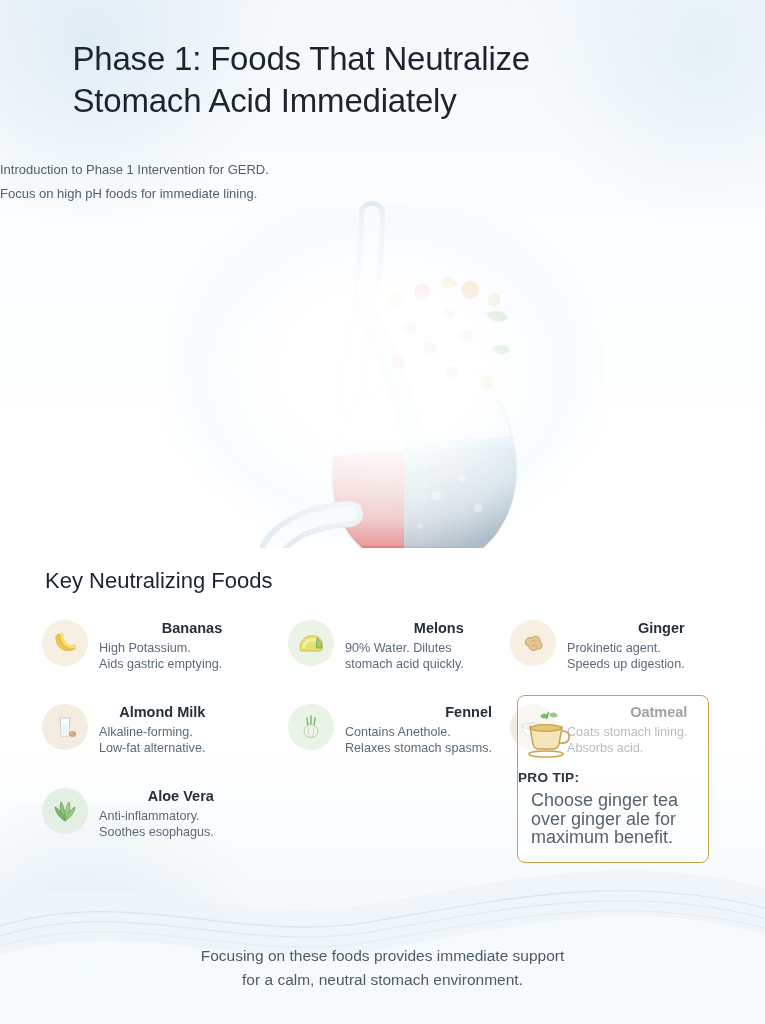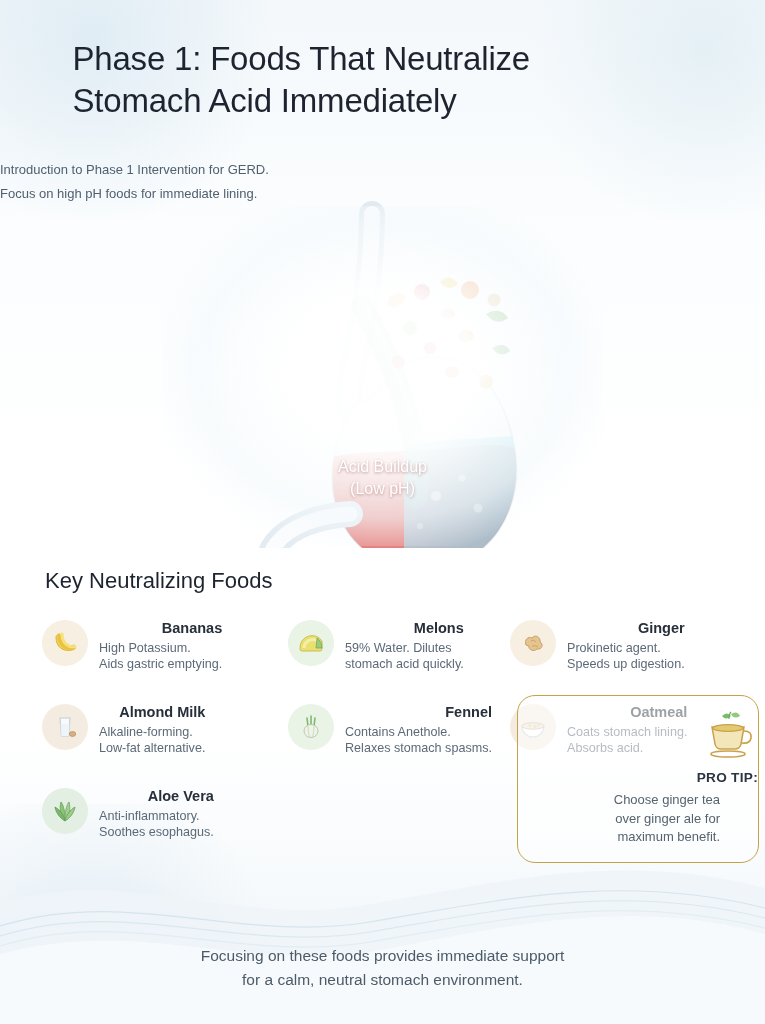--- a/index.html
+++ b/index.html
@@ -140,40 +140,40 @@
     line-height: 16.4px;
     color: #5c6a78;
     max-width: 176px;
   }
 
   
   .protip {
     position: absolute;
     left: 517px;
     top: 695px;
-    width: 242px;
+    width: 192px;
     height: 168px;
     border: 1.6px solid #c7a14a;
-    border-radius: 18px;
+    border-radius: 8px;
     background: rgba(255,255,255,0.55);
-    text-align: right;
+    text-align: left;
     box-sizing: border-box;
     padding-top: 14px;
   }
   .protip-label {
     margin-top: 6px;
     font-size: 13.6px;
     font-weight: bold;
     color: #2b3440;
     letter-spacing: 0.3px;
   }
   .protip-text {
     margin: 6px auto 0;
     width: 164px;
-    font-size: 13px;
+    font-size: 18px;
     line-height: 18.5px;
     color: #56636f;
   }
 
   
   .waves {
     position: absolute;
     left: 0; bottom: 0;
     width: 765px; height: 190px;
   }
@@ -273,24 +273,20 @@
         <circle cx="410" cy="132" r="7" fill="#8cc47a" opacity="0.9"></circle>
         <ellipse cx="466" cy="140" rx="8" ry="6" fill="#d7a35f" opacity="0.88"></ellipse>
         <circle cx="430" cy="152" r="6" fill="#e06a5e" opacity="0.9"></circle>
         <path d="M492,152 q12,-7 18,3 q-10,8 -18,-3Z" fill="#6fb36a" opacity="0.9"></path>
         <circle cx="398" cy="166" r="6.5" fill="#e8785f" opacity="0.85"></circle>
         <ellipse cx="452" cy="176" rx="7.5" ry="5.5" fill="#c79a60" opacity="0.88"></ellipse>
         <circle cx="486" cy="186" r="7" fill="#e4be64" opacity="0.85"></circle>
       </g>
     </svg>
 
-    <div class="acid-label">
-      <div>Acid Buildup</div>
-      <div>(Low pH)</div>
-    </div>
   </div>
 
   <div class="section-title">Key Neutralizing Foods</div>
 
   <div class="grid">
 
     <div class="food">
       <div class="food-ic" style="background:#f6efe2">
         <svg width="30" height="30" viewBox="0 0 30 30">
           <path d="M6,9 C6,19 13,24 22,22 C25,21 26,18 24,17 C18,20 11,16 10,8 C9.6,6.4 6,6.6 6,9Z" fill="#f3d24e" stroke="#d9b437" stroke-width="1"></path>
@@ -311,21 +307,21 @@
       <div class="food-ic" style="background:#e9f3e6">
         <svg width="30" height="30" viewBox="0 0 30 30">
           <path d="M4,20 A12,12 0 0 1 26,13 L26,21 A2,2 0 0 1 24,23 L6,23 A2,2 0 0 1 4,21Z" fill="#e9e06f" stroke="#cbbf4e" stroke-width="1"></path>
           <path d="M8,20 A9,9 0 0 1 24,15" fill="none" stroke="#f3efa8" stroke-width="3"></path>
           <path d="M21,10 A12,12 0 0 1 26,20 L20,20 Z" fill="#9ec977" stroke="#7aa95c" stroke-width="0.8"></path>
         </svg>
       </div>
       <div class="food-txt">
         <div class="food-name">Melons</div>
         <div class="food-desc">
-          <div>59% Water. Dilutes</div>
+          <div>90% Water. Dilutes</div>
           <div>stomach acid quickly.</div>
         </div>
       </div>
     </div>
 
     <div class="food">
       <div class="food-ic" style="background:#f6efe2">
         <svg width="30" height="30" viewBox="0 0 30 30">
           <path d="M8,17 C6,12 10,8 14,10 C17,6 23,9 22,14 C26,16 24,22 19,21 C16,24 10,22 11,18Z" fill="#e5c48d" stroke="#c7a169" stroke-width="1"></path>
           <path d="M13,13 q3,-2 5,1" fill="none" stroke="#c9a473" stroke-width="1"></path>

